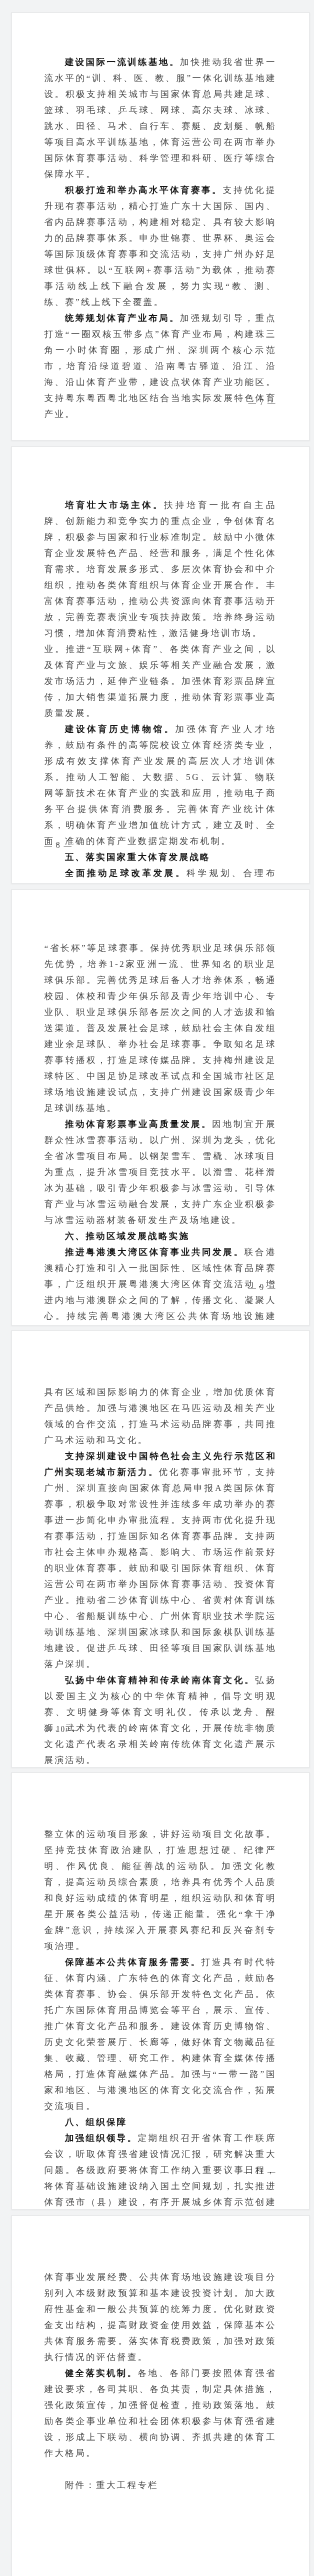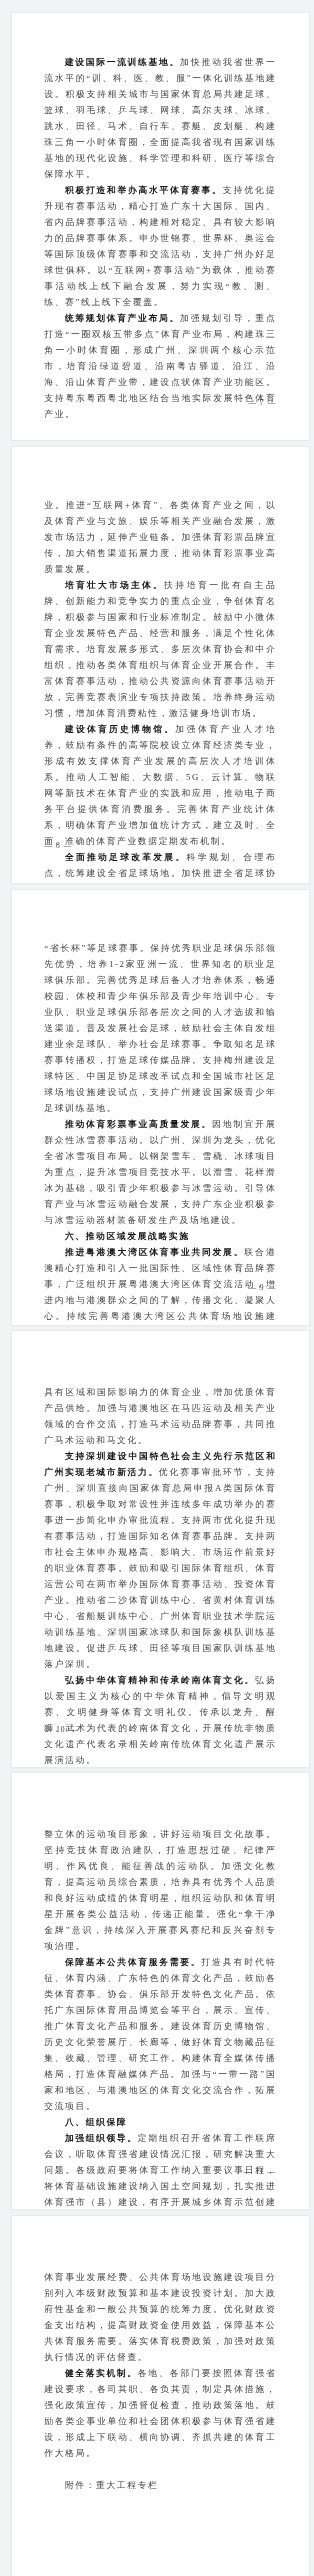--- a/index.html
+++ b/index.html
@@ -68,31 +68,32 @@
   .pagenum.right { right: 33px; }
   .pagenum.left  { left: 32px; }
 </style>
 </head>
 <body>
 
 <div class="canvas">
   <div>
       <section class="page">
         <div class="content">
-          <p class="line para"><b>建设国际一流训练基地。</b><span>加快推动我省世界一流水平的“训、科、医、教、服”一体化训练基地建设。积极支持相关城市与国家体育总局共建足球、篮球、羽毛球、乒乓球、网球、高尔夫球、冰球、跳水、田径、马术、自行车、赛艇、皮划艇、构建珠三角一小时体育圈，全面提高我省现有国家训练基地的现代化设施、科学管理和科研、医疗等综合保障水平。</span></p>
+          <p class="line para"><b>建设国际一流训练基地。</b><span>加快推动我省世界一流水平的“训、科、医、教、服”一体化训练基地建设。积极支持相关城市与国家体育总局共建足球、篮球、羽毛球、乒乓球、网球、高尔夫球、冰球、跳水、田径、马术、自行车、赛艇、皮划艇、帆船等项目高水平训练基地，体育运营公司在两市举办国际体育赛事活动、科学管理和科研、医疗等综合保障水平。</span></p>
           <p class="line para"><b>积极打造和举办高水平体育赛事。</b><span>支持优化提升现有赛事活动，精心打造广东十大国际、国内、省内品牌赛事活动，构建相对稳定、具有较大影响力的品牌赛事体系。申办世锦赛、世界杯、奥运会等国际顶级体育赛事和交流活动，支持广州办好足球世俱杯。以“互联网+赛事活动”为载体，推动赛事活动线上线下融合发展，努力实现“教、测、练、赛”线上线下全覆盖。</span></p>
           <p class="line para"><b>统筹规划体育产业布局。</b><span>加强规划引导，重点打造“一圈双核五带多点”体育产业布局，构建珠三角一小时体育圈，形成广州、深圳两个核心示范市，培育沿绿道碧道、沿南粤古驿道、沿江、沿海、沿山体育产业带，建设点状体育产业功能区。支持粤东粤西粤北地区结合当地实际发展特色体育产业。</span></p>
         </div>
         <div class="pagenum right">— 7 —</div>
       </section>
       <section class="page">
         <div class="content">
+          <p class="line para"><b>培育壮大市场主体。</b><span>扶持培育一批有自主品牌、创新能力和竞争实力的重点企业，争创体育名牌，积极参与国家和行业标准制定。鼓励中小微体育企业发展特色产品、经营和服务，满足个性化体育需求。培育发展多形式、多层次体育协会和中介组织，推动各类体育组织与体育企业开展合作。丰富体育赛事活动，推动公共资源向体育赛事活动开放，完善竞赛表演业专项扶持政策。培养终身运动习惯，增加体育消费粘性，激活健身培训市场。</span></p>
           <p class="line cont"><span>业。推进“互联网+体育”、各类体育产业之间，以及体育产业与文旅、娱乐等相关产业融合发展，激发市场活力，延伸产业链条。加强体育彩票品牌宣传，加大销售渠道拓展力度，推动体育彩票事业高质量发展。</span></p>
-          <p class="line para"><b>培育壮大市场主体。</b><span>扶持培育一批有自主品牌、创新能力和竞争实力的重点企业，争创体育名牌，积极参与国家和行业标准制定。鼓励中小微体育企业发展特色产品、经营和服务，满足个性化体育需求。培育发展多形式、多层次体育协会和中介组织，推动各类体育组织与体育企业开展合作。丰富体育赛事活动，推动公共资源向体育赛事活动开放，完善竞赛表演业专项扶持政策。培养终身运动习惯，增加体育消费粘性，激活健身培训市场。</span></p>
           <p class="line para"><b>建设体育历史博物馆。</b><span>加强体育产业人才培养，鼓励有条件的高等院校设立体育经济类专业，形成有效支撑体育产业发展的高层次人才培训体系。推动人工智能、大数据、5G、云计算、物联网等新技术在体育产业的实践和应用，推动电子商务平台提供体育消费服务。完善体育产业统计体系，明确体育产业增加值统计方式，建立及时、全面、准确的体育产业数据定期发布机制。</span></p>
+          <p class="line heading"><span>五、落实国家重大体育发展战略</span></p>
           <p class="line para"><b>全面推动足球改革发展。</b><span>科学规划、合理布点，统筹建设全省足球场地。加快推进全省足球协会实体化建设。积极申办国际重大足球赛事，精心承办职业联赛和举办“省港杯”“粤澳杯”</span></p>
         </div>
         <div class="pagenum left">— 8 —</div>
       </section>
       <section class="page">
         <div class="content">
           <p class="line cont"><span>“省长杯”等足球赛事。保持优秀职业足球俱乐部领先优势，培养1-2家亚洲一流、世界知名的职业足球俱乐部。完善优秀足球后备人才培养体系，畅通校园、体校和青少年俱乐部及青少年培训中心、专业队、职业足球俱乐部各层次之间的人才选拔和输送渠道。普及发展社会足球，鼓励社会主体自发组建业余足球队、举办社会足球赛事。争取知名足球赛事转播权，打造足球传媒品牌。支持梅州建设足球特区、中国足协足球改革试点和全国城市社区足球场地设施建设试点，支持广州建设国家级青少年足球训练基地。</span></p>
           <p class="line para"><b>推动体育彩票事业高质量发展。</b><span>因地制宜开展群众性冰雪赛事活动。以广州、深圳为龙头，优化全省冰雪项目布局。以钢架雪车、雪橇、冰球项目为重点，提升冰雪项目竞技水平。以滑雪、花样滑冰为基础，吸引青少年积极参与冰雪运动。引导体育产业与冰雪运动融合发展，支持广东企业积极参与冰雪运动器材装备研发生产及场地建设。</span></p>
           <p class="line heading"><span>六、推动区域发展战略实施</span></p>
           <p class="line para"><b>推进粤港澳大湾区体育事业共同发展。</b><span>联合港澳精心打造和引入一批国际性、区域性体育品牌赛事，广泛组织开展粤港澳大湾区体育交流活动，增进内地与港澳群众之间的了解，传播文化、凝聚人心。持续完善粤港澳大湾区公共体育场地设施建设，提升公共体育服务水平，形成具有国际领先水平的优质体育生活圈。促进粤港澳大湾区体育产业深度合作、协同发展，培养一批</span></p>

